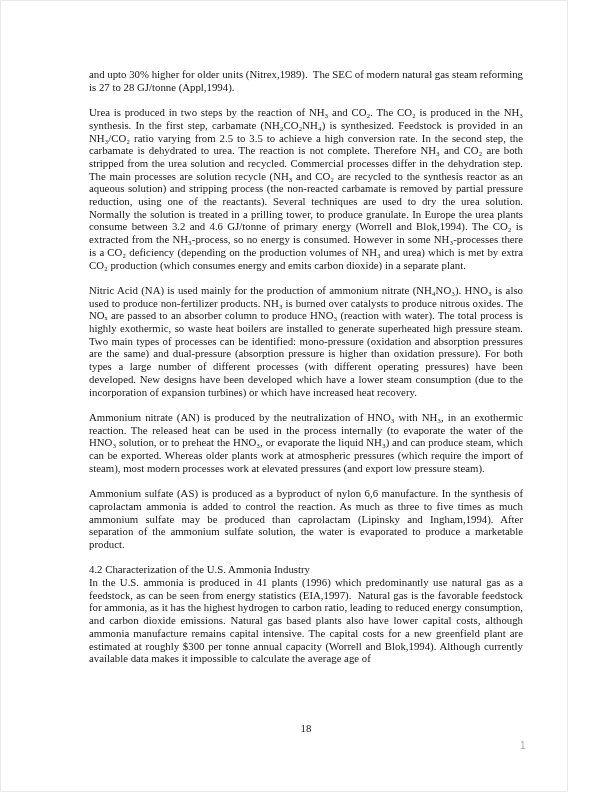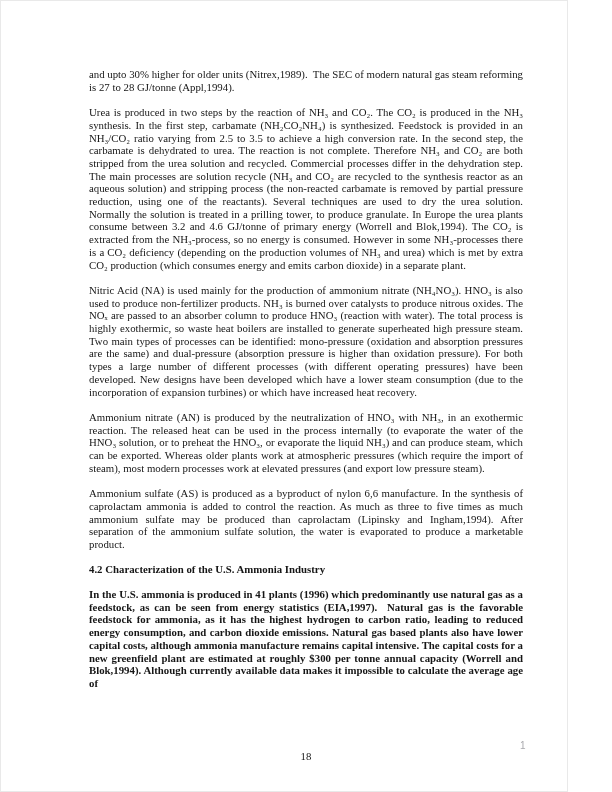--- a/index.html
+++ b/index.html
@@ -26,39 +26,37 @@
     line-height: 12.7px;
     text-align: justify;
   }
   p.para {
     margin: 0 0 12.7px 0;
     padding: 0;
   }
   .section-heading {
     margin: 0;
     padding: 0;
-    font-weight: bold;
+    font-weight: normal;
     text-align: left;
   }
   p.para.no-gap-top {
-    margin-top: 12px;
+    margin-top: 0;
     margin-bottom: 0;
-    font-weight: bold;
   }
   .lead-underline {
   }
   .page-number {
     position: absolute;
     top: 722px;
     left: 0;
     width: 612px;
     text-align: center;
     font-size: 10.8px;
     line-height: 12.7px;
-    margin-top: 28px;
   }
   .corner-mark {
     position: absolute;
     left: 520px;
     top: 740px;
     font-size: 10px;
     line-height: 12px;
     color: #a9a9ad;
     font-family: "Liberation Sans", "DejaVu Sans", sans-serif;
   }

